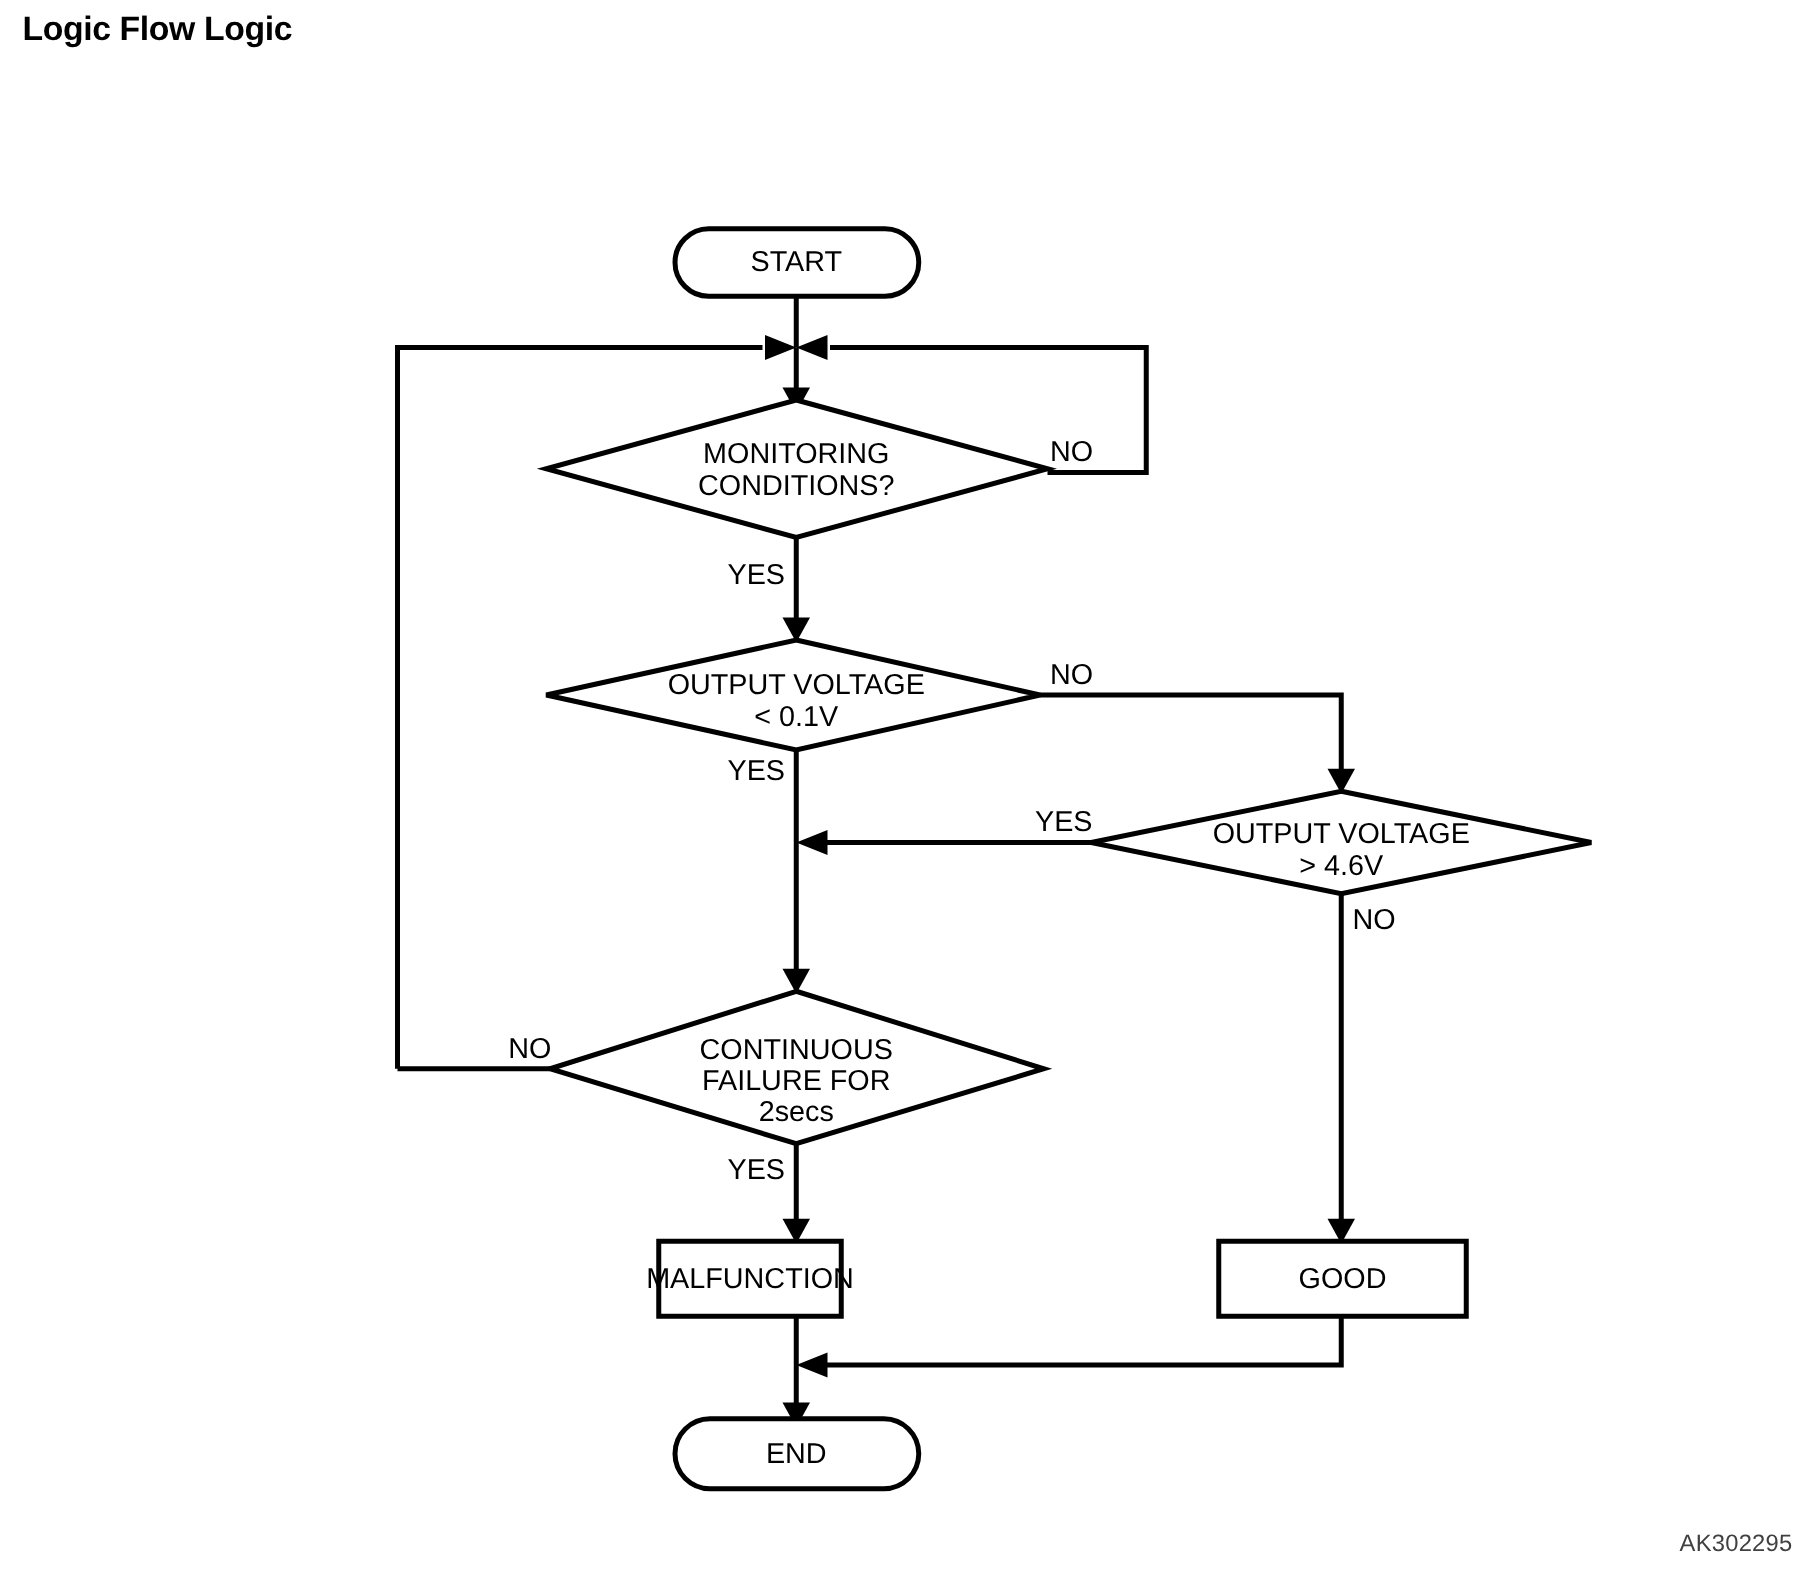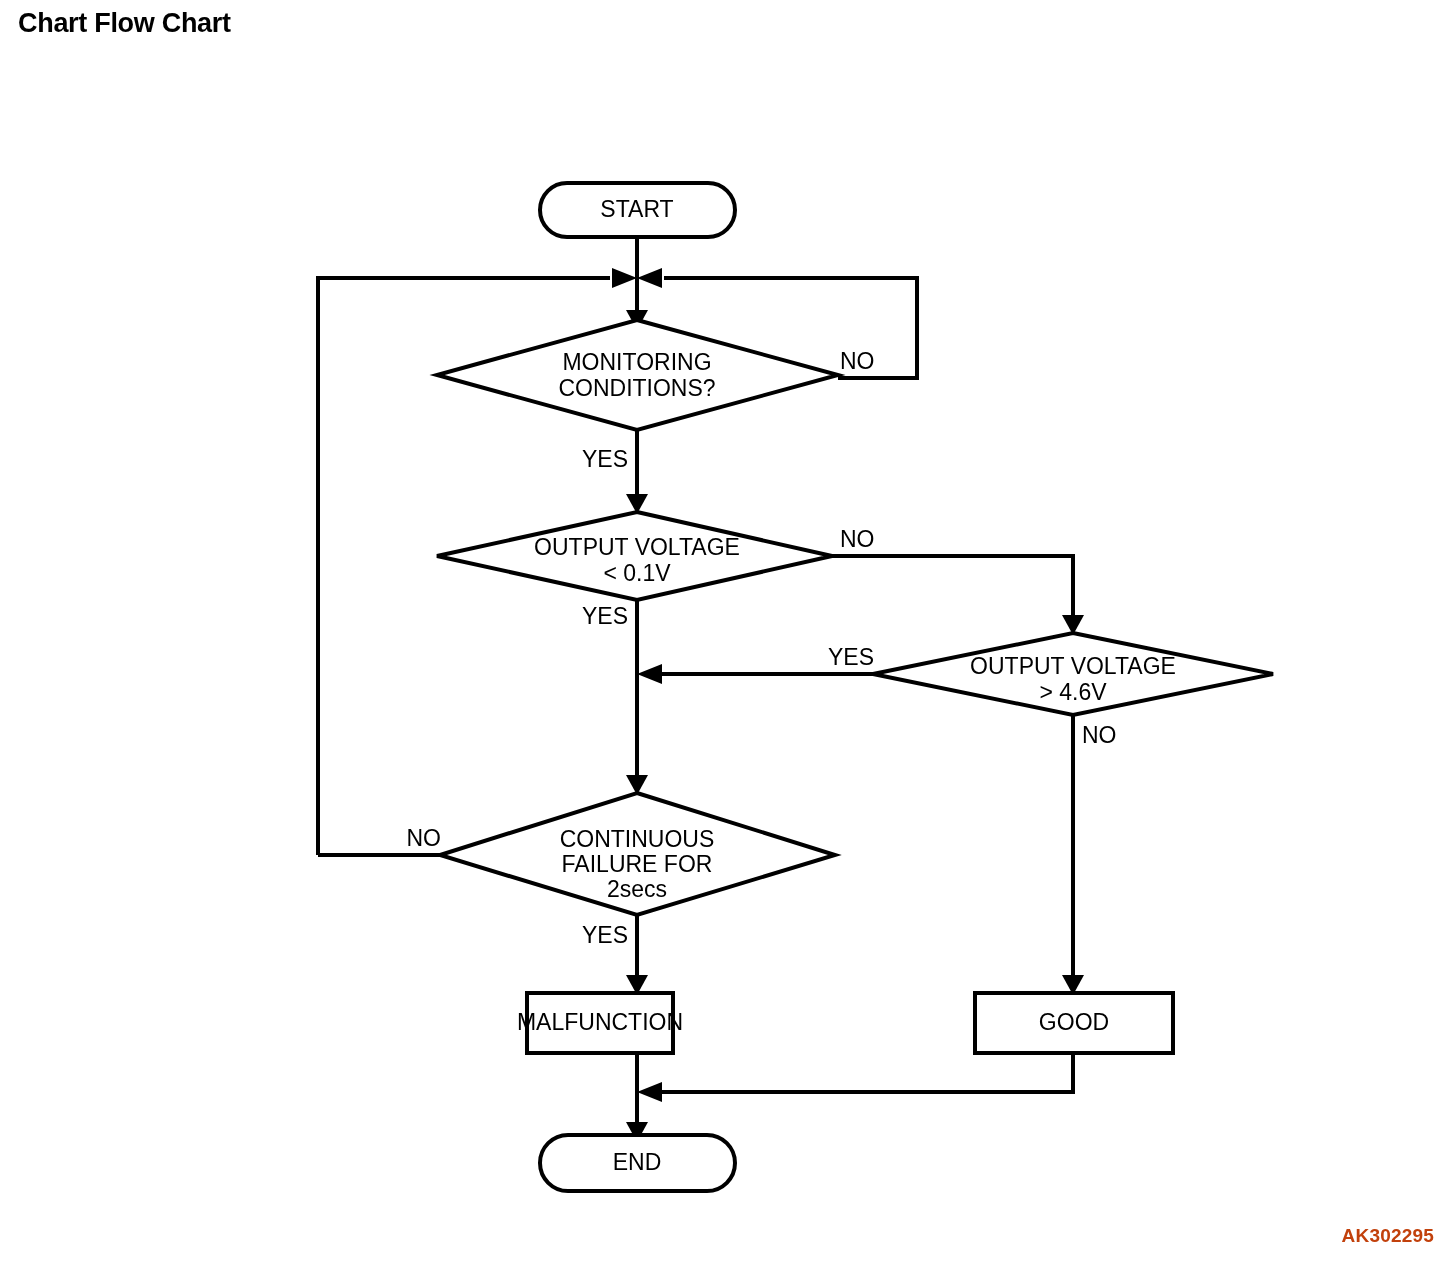--- a/index.html
+++ b/index.html
@@ -21,22 +21,22 @@
     font-size: 27px;
     font-weight: bold;
     color: #000;
     letter-spacing: -0.3px;
   }
   #figure-code {
     position: absolute;
     right: 22px;
     top: 1225px;
     font-size: 19px;
-    font-weight: bold;
-    color: #c2410c;
+    font-weight: normal;
+    color: #404040;
     letter-spacing: 0.2px;
   }
   #flow-svg {
     position: absolute;
     left: 0;
     top: 0;
   }
   .node-shape {
     fill: #ffffff;
     stroke: #000000;
@@ -64,21 +64,21 @@
     font-size: 23px;
     fill: #000000;
     dominant-baseline: middle;
   }
   .edge-label.anchor-end { text-anchor: end; }
   .edge-label.anchor-start { text-anchor: start; }
 </style>
 </head>
 <body>
 
-<div id="page-title">Chart Flow Chart</div>
+<div id="page-title">Logic Flow Logic</div>
 
 <svg id="flow-svg" width="1456" height="1270" viewBox="0 0 1456 1270">
 
   <line class="conn-line" x1="637" y1="236" x2="637" y2="278"></line>
 
   <polyline class="conn-line" points="318,855 318,278 610,278"></polyline>
   <polygon class="arrow-head" points="612,268 637,278 612,288"></polygon>
 
   <polyline class="conn-line" points="838,378 917,378 917,278 664,278"></polyline>
   <polygon class="arrow-head" points="662,268 637,278 662,288"></polygon>

